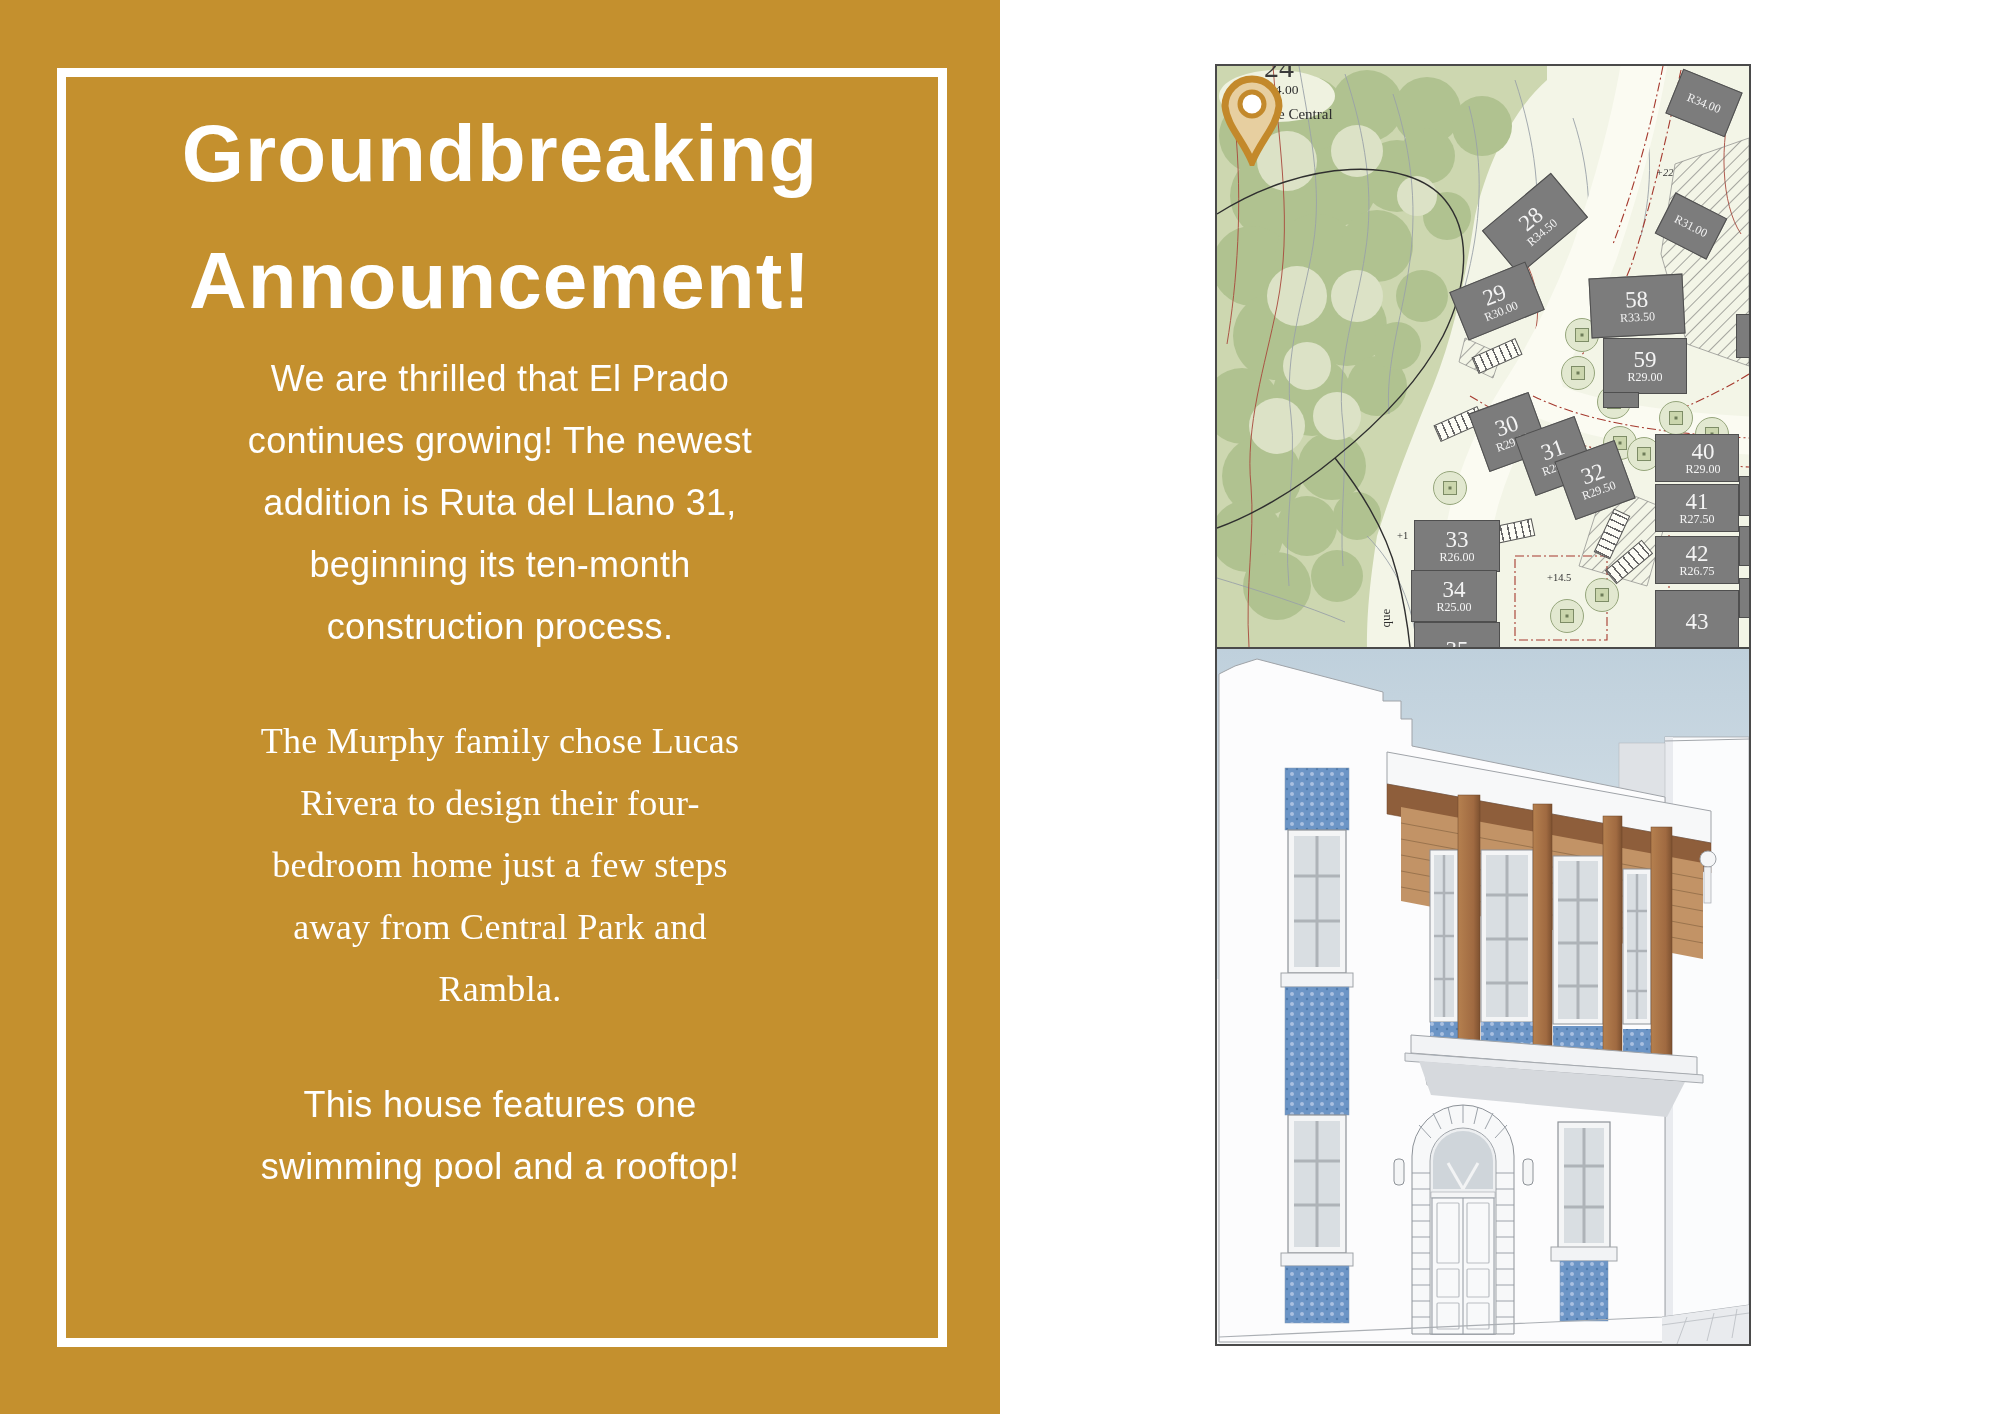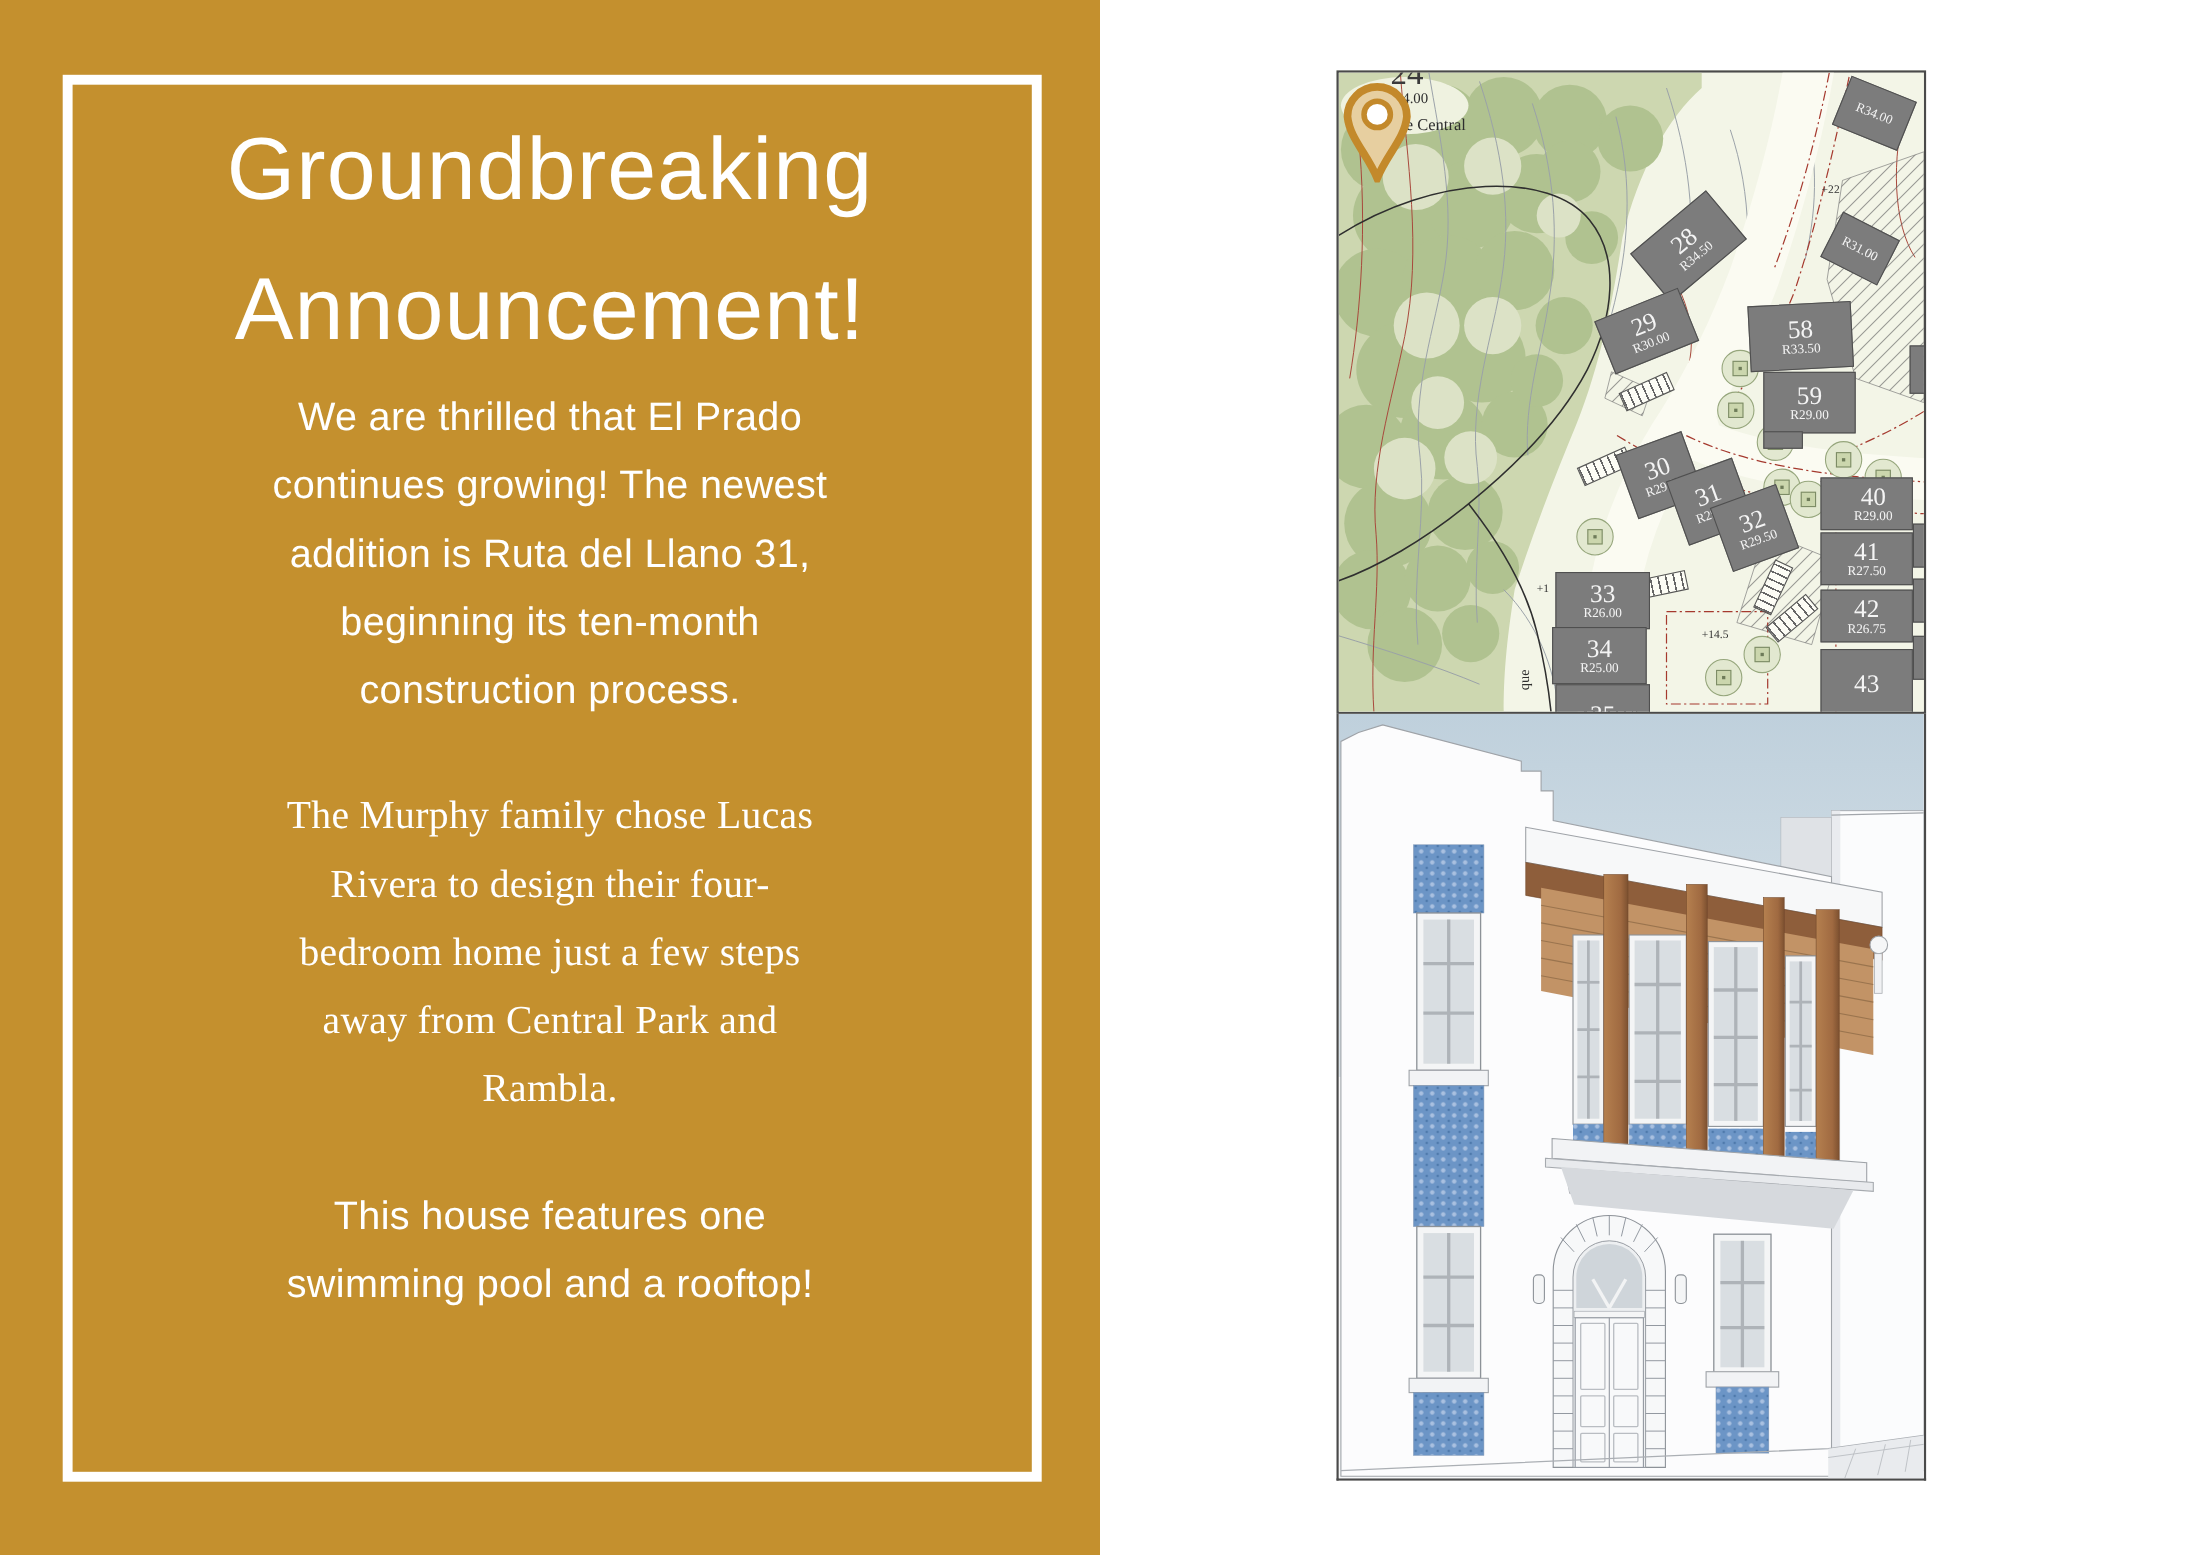--- a/index.html
+++ b/index.html
@@ -3,21 +3,21 @@
 <meta charset="utf-8">
 <style>
   html,body{margin:0;padding:0;background:#fff;}
   .page{position:relative;width:2000px;height:1414px;background:#FFFFFF;overflow:hidden;
         font-family:"Liberation Sans",sans-serif;}
   
   .poster{position:absolute;left:0;top:0;width:1000px;height:1414px;background:#C4902E;}
   .poster-frame{position:absolute;left:57px;top:68px;width:872px;height:1261px;
                 border:9px solid #FFFFFF;}
   .poster-text{position:absolute;left:0;width:1000px;text-align:center;color:#FFFFFF;}
-  .poster-title{top:90px;font-size:80px;line-height:127px;font-weight:400;letter-spacing:1px;
+  .poster-title{top:90px;font-size:80px;line-height:127px;font-weight:700;letter-spacing:1px;
                 white-space:pre-line;}
   .poster-par{font-size:36px;line-height:62px;font-weight:400;white-space:pre-line;letter-spacing:.3px;}
   #par-0{top:348px;} #par-1{top:710px;font-family:Liberation Serif, serif;} #par-2{top:1074px;}
   
   .img-col{position:absolute;left:1215px;top:64px;width:532px;}
   .map-wrap{position:relative;width:532px;height:581px;border:2px solid #4A4A4A;overflow:hidden;
             background:#F3F5E7;}
   .house-wrap{position:relative;width:532px;height:695px;border:2px solid #4A4A4A;border-top:none;
               overflow:hidden;background:#FDFDFE;}
   .map-wrap svg,.house-wrap svg{position:absolute;left:0;top:0;}
@@ -250,21 +250,21 @@
             <div class="lot-r">R25.00</div>
           </div>
           <div class="lot" style="left: 240px; top: 584px; width: 86px; height: 56px; transform: translate(-50%, -50%) rotate(0deg);">
             <div class="lot-num">35</div>
           </div>
           <div class="lot" style="left: 527px; top: 270px; width: 16px; height: 44px; transform: translate(-50%, -50%) rotate(0deg);"></div>
           <div class="lot" style="left: 529px; top: 430px; width: 14px; height: 40px; transform: translate(-50%, -50%) rotate(0deg);"></div>
           <div class="lot" style="left: 529px; top: 480px; width: 14px; height: 40px; transform: translate(-50%, -50%) rotate(0deg);"></div>
           <div class="lot" style="left: 529px; top: 532px; width: 14px; height: 40px; transform: translate(-50%, -50%) rotate(0deg);"></div>
           <div class="lot" style="left: 404px; top: 334px; width: 36px; height: 16px; transform: translate(-50%, -50%) rotate(0deg);"></div>
-          <div class="spot" style="left: 439px; top: 101px;">+22</div>
+          <div class="spot" style="left: 439px; top: 101px; font-style: italic;">+22</div>
           <div class="spot" style="left: 180px; top: 464px;">+1</div>
           <div class="spot" style="left: 330px; top: 506px;">+14.5</div>
           <svg class="pin" width="70" height="100" viewBox="0 0 70 100">
           <path d="M35,96 C26,74 10,60 8,40 A27,27 0 1 1 62,40 C60,60 44,74 35,96 Z" fill="#E7CFA0" stroke="#C3892B" stroke-width="7"></path>
           <circle cx="35" cy="38" r="12" fill="#FFFFFF" stroke="#C3892B" stroke-width="5"></circle>
         </svg>
         </div>
     </div>
 
     <div class="house-wrap">

